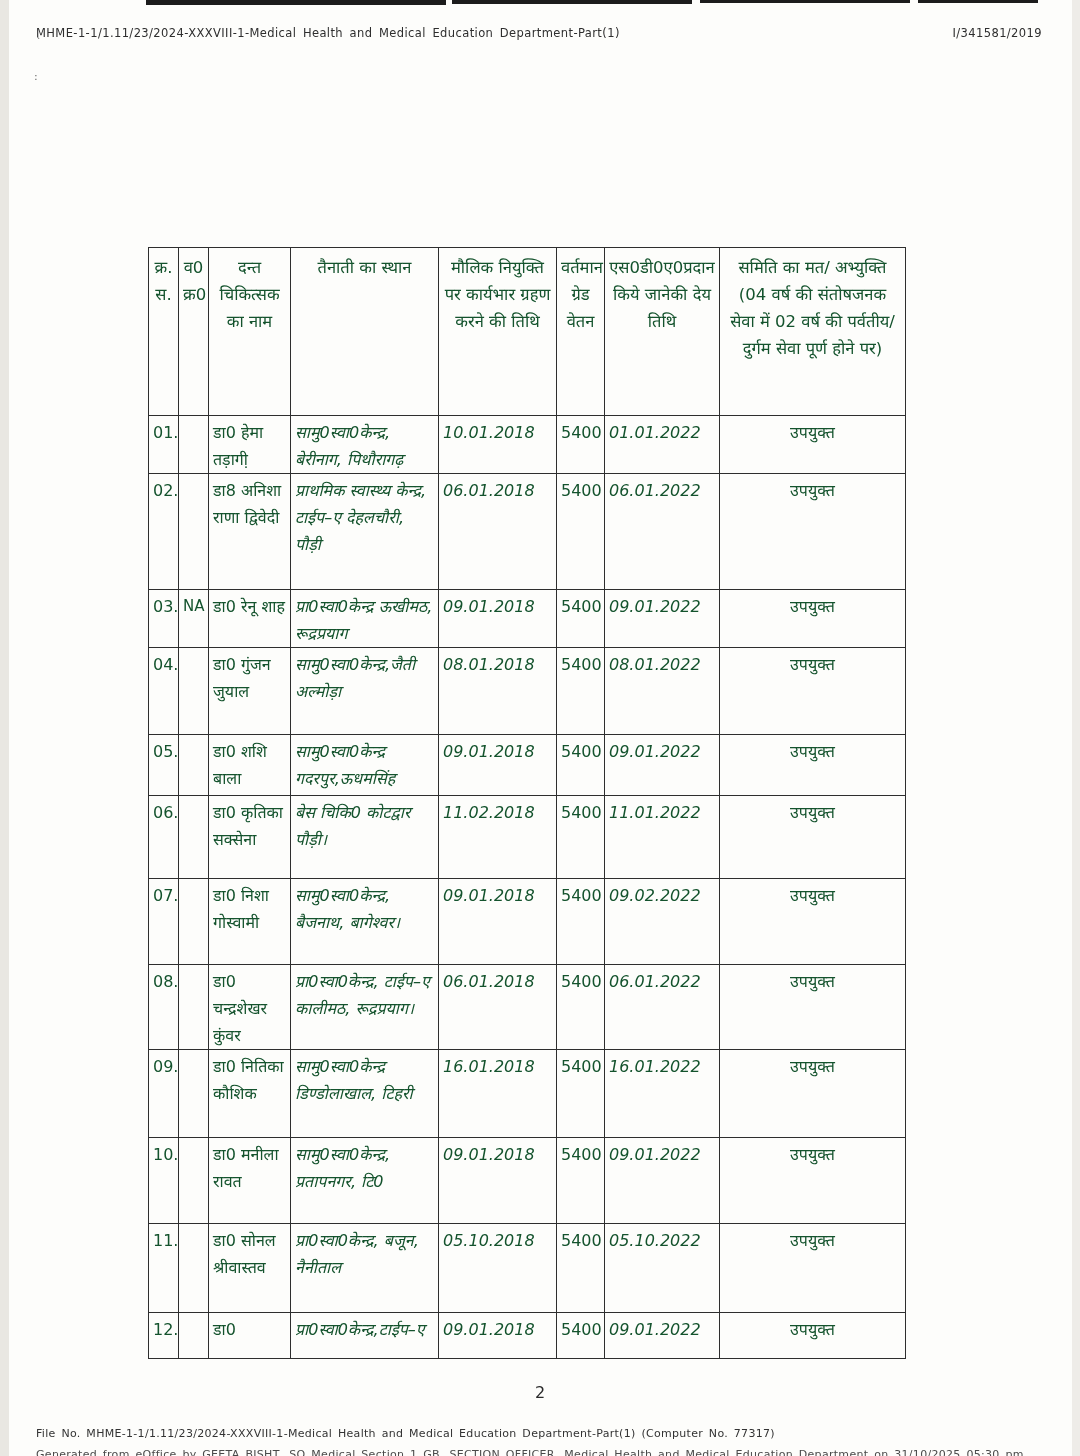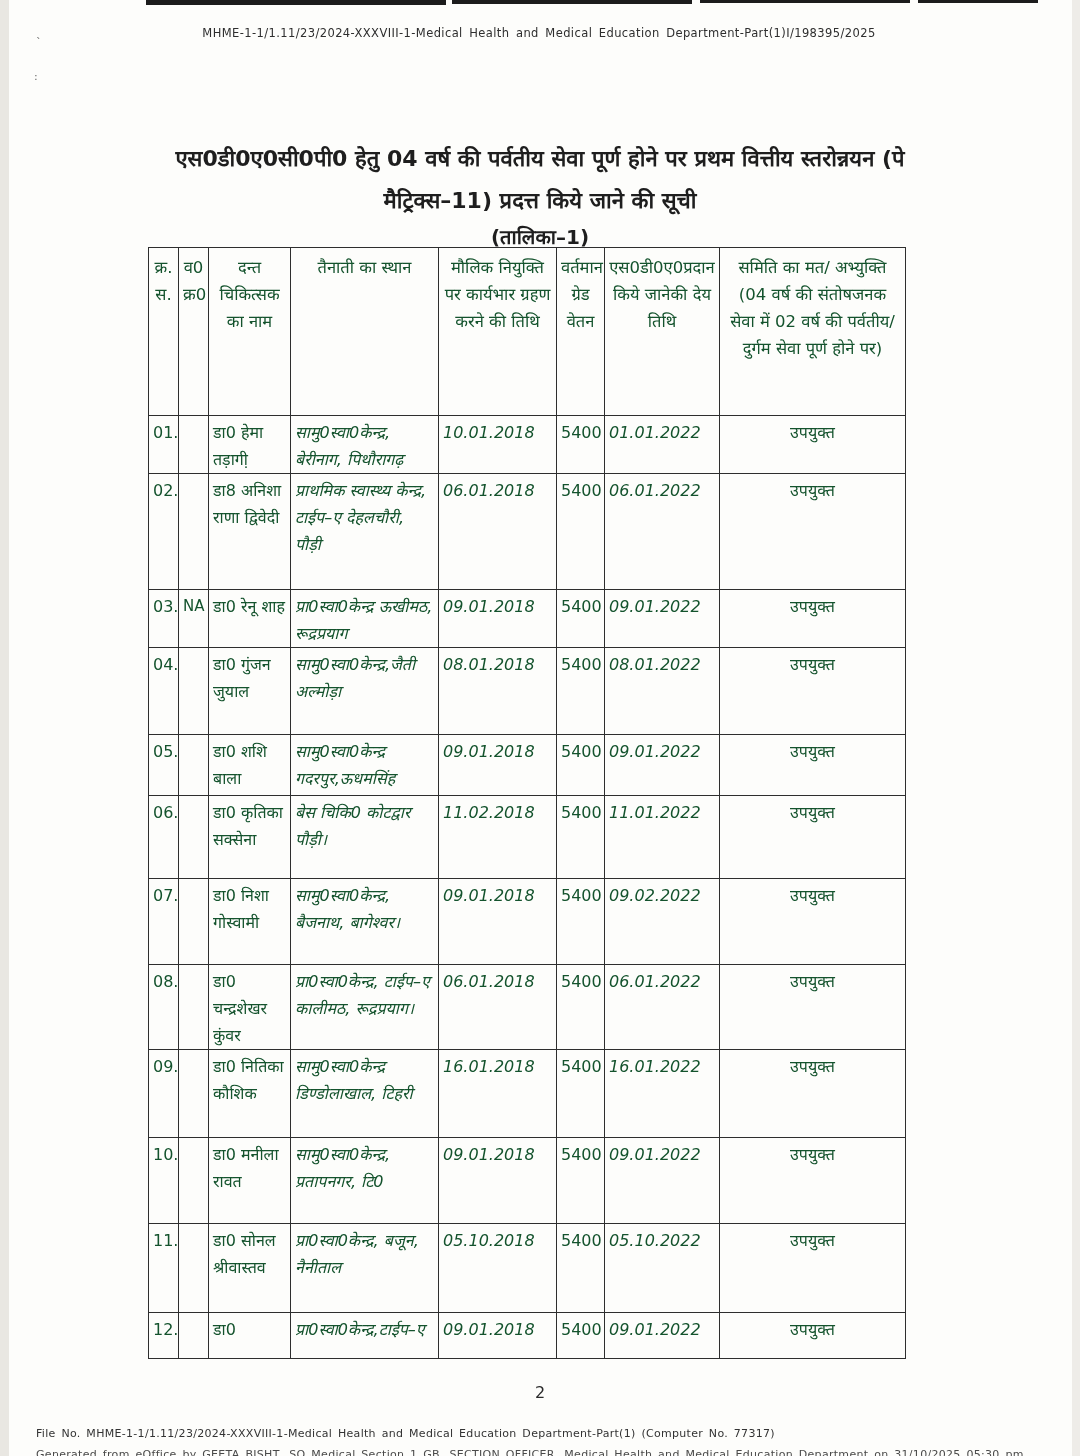--- a/index.html
+++ b/index.html
@@ -25,21 +25,21 @@
   }
   .top-dash { position: absolute; background: #1c1c1c; top: 0; }
   .d1 { left: 146px; width: 300px; height: 5px; }
   .d2 { left: 452px; width: 240px; height: 4px; }
   .d3 { left: 700px; width: 210px; height: 3px; }
   .d4 { left: 918px; width: 120px; height: 3px; }
   .speck { position: absolute; color: #6a6a6a; font-size: 11px; }
 
   .doc-header {
     position: absolute; top: 26px; left: 36px; right: 38px;
-    display: flex; justify-content: center;
+    display: flex; justify-content: space-between;
     font-size: 11.5px; letter-spacing: 0.4px; word-spacing: 2.5px;
     color: #2e2e2e;
   }
 
   .title-block {
     position: absolute; top: 138px; left: 100px; width: 880px;
     text-align: center;
     font-weight: 700;
     color: #1e1e1e;
   }
@@ -114,28 +114,23 @@
   <div class="edge-strip-right"></div>
   <div class="top-dash d1"></div>
   <div class="top-dash d2"></div>
   <div class="top-dash d3"></div>
   <div class="top-dash d4"></div>
   <div class="speck" style="left:36px; top:36px;">`</div>
   <div class="speck" style="left:34px; top:70px;">:</div>
 
   <div class="doc-header">
     <span>MHME-1-1/1.11/23/2024-XXXVIII-1-Medical Health and Medical Education Department-Part(1)</span>
-    <span>I/198395/2025</span>
+    <span>I/341581/2019</span>
   </div>
 
-  <div class="title-block">
-    <div class="title-line1">एस0डी0ए0सी0पी0 हेतु 04 वर्ष की पर्वतीय सेवा पूर्ण होने पर प्रथम वित्तीय स्तरोन्नयन (पे</div>
-    <div class="title-line2">मैट्रिक्स–11) प्रदत्त किये जाने की सूची</div>
-    <div class="title-line3">(तालिका–1)</div>
-  </div>
 
   <table class="main">
     <colgroup>
       <col style="width:30px">
         <col style="width:30px">
         <col style="width:82px">
       <col style="width:148px">
         <col style="width:118px">
         <col style="width:48px">
       <col style="width:115px">

